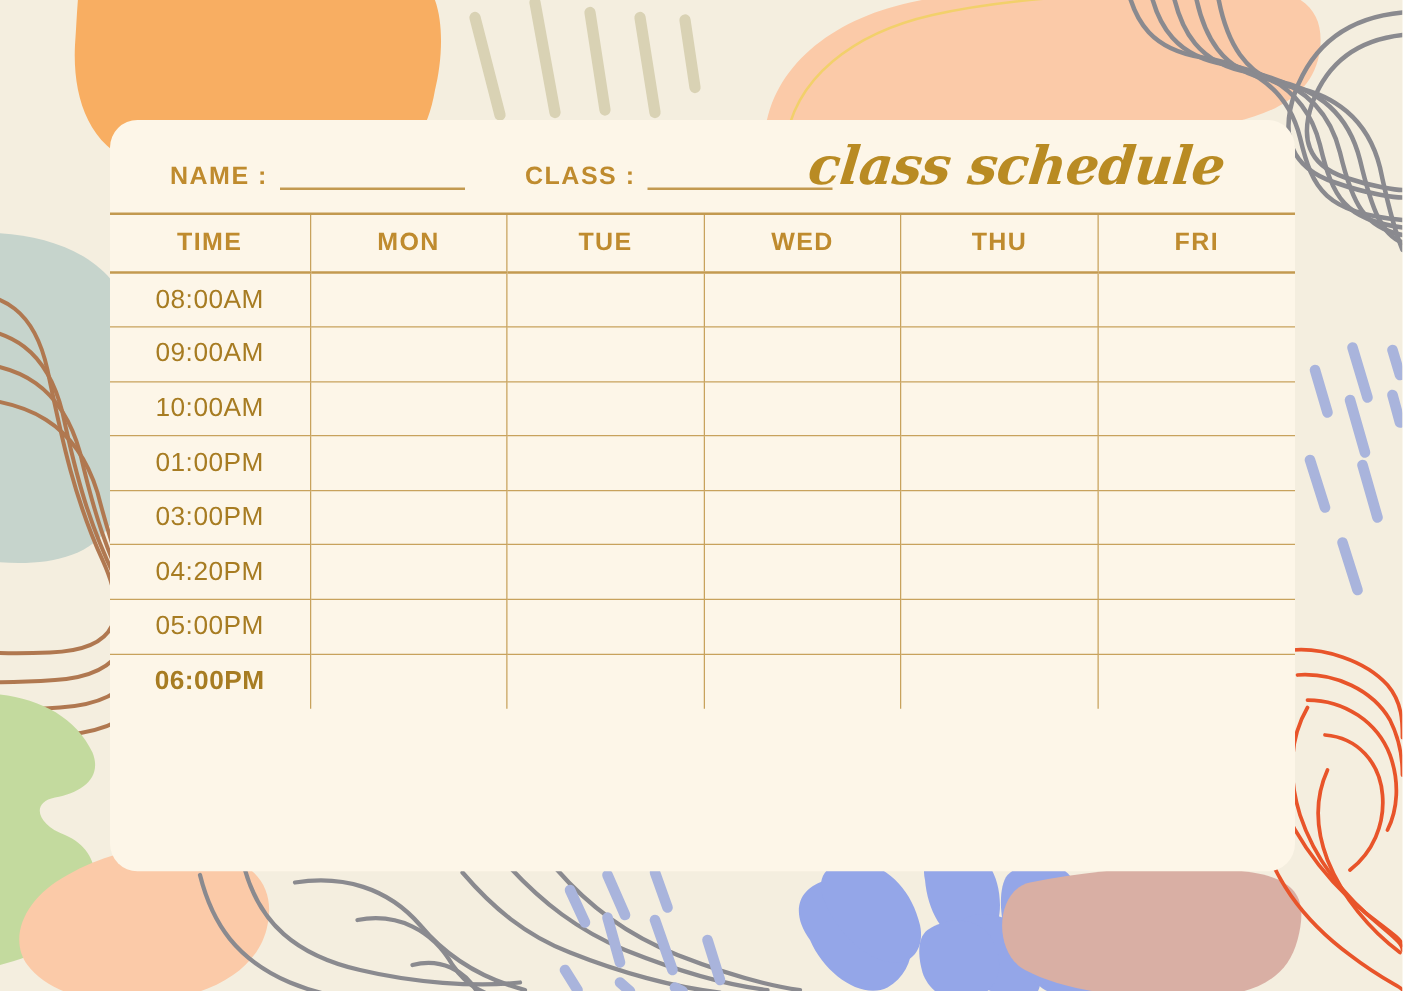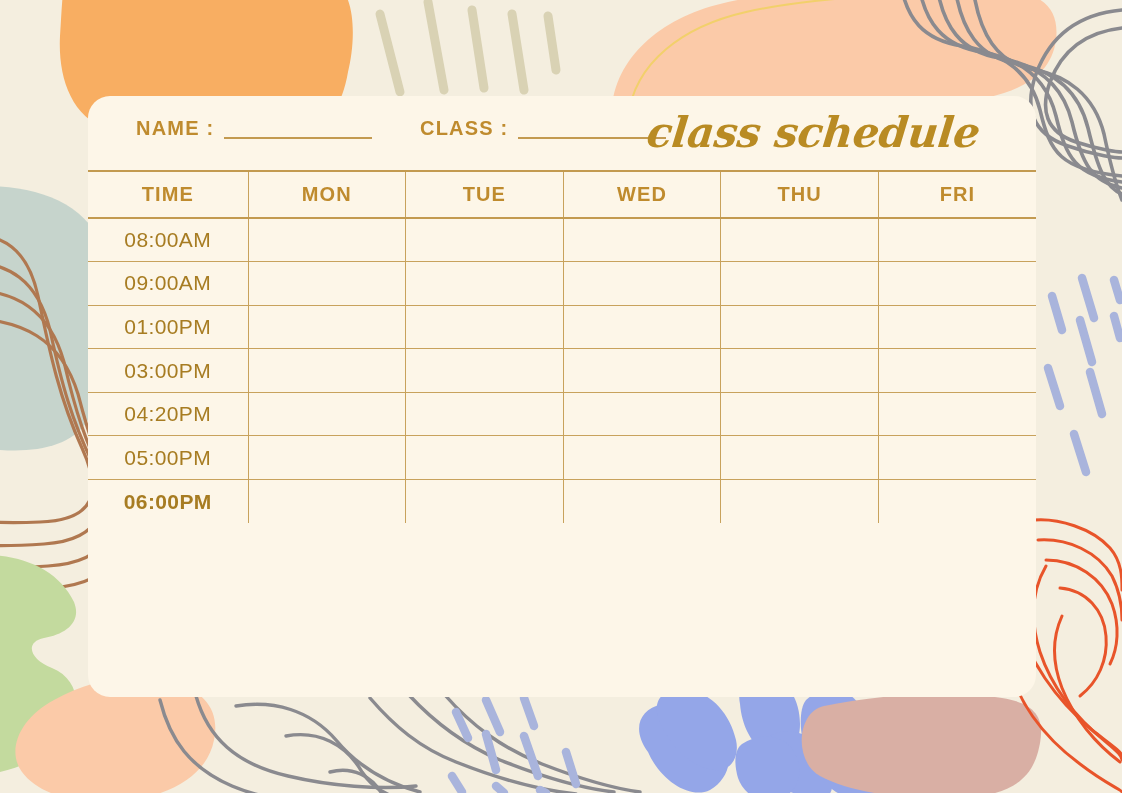--- a/index.html
+++ b/index.html
@@ -41,21 +41,21 @@
   }
 
   #card-head {
     position: relative;
     height: 76px;
     border-bottom: 2px solid #C39A50;
   }
 
   .field {
     position: absolute;
-    top: 22px;
+    top: 35px;
     display: flex;
     align-items: flex-end;
     gap: 10px;
   }
   .field.name  { left: 48px; }
   .field.class { left: 332px; }
 
   .field-label {
     font-size: 20px;
     font-weight: bold;
@@ -307,20 +307,28 @@
           </tr>
           <tr>
             <td class="time-cell">09:00AM</td>
             <td></td>
             <td></td>
             <td></td>
             <td></td>
             <td></td>
           </tr>
           <tr>
+            <td class="time-cell">10:00AM</td>
+            <td></td>
+            <td></td>
+            <td></td>
+            <td></td>
+            <td></td>
+          </tr>
+          <tr>
             <td class="time-cell">01:00PM</td>
             <td></td>
             <td></td>
             <td></td>
             <td></td>
             <td></td>
           </tr>
           <tr>
             <td class="time-cell">03:00PM</td>
             <td></td>

